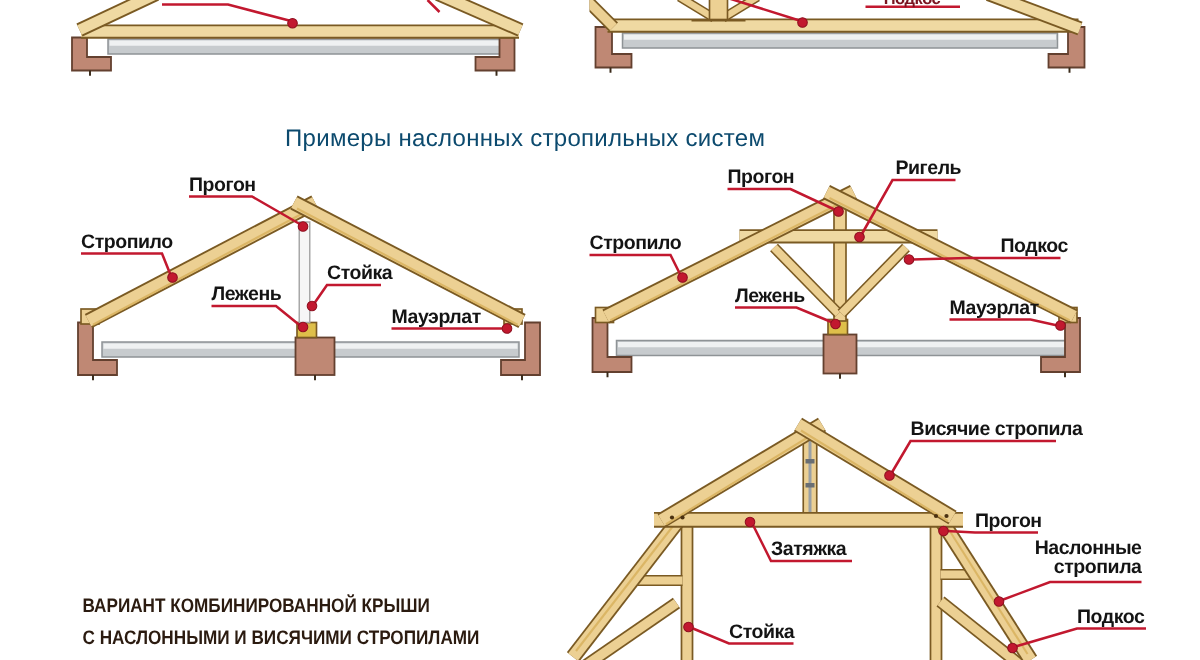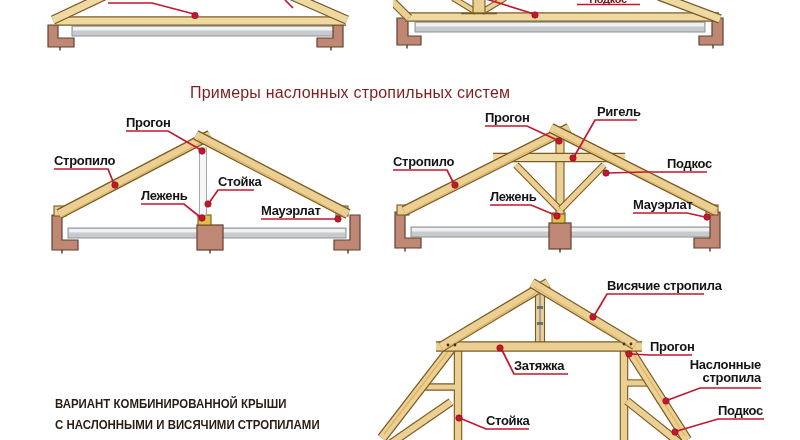--- a/index.html
+++ b/index.html
@@ -25,21 +25,21 @@
   .brick{fill:#bf8874;stroke:#63402f;stroke-width:1.2;}
   .slab{fill:#c7cbce;stroke:#8e9396;stroke-width:1;}
   .slabhi{fill:#eff1f2;}
   .wood{fill:#ecd093;stroke:#7a5a23;stroke-width:1.1;}
   .gold{fill:#debf4a;stroke:#7a5a23;stroke-width:1.1;}
   .post{fill:#f6f6f6;stroke:#a8a8a8;stroke-width:1;}
   .tick{stroke:#3a2a1a;stroke-width:1.3;}
   .bolt{stroke:#9aa0a4;stroke-width:2;}
   .boltmark{fill:#6a6f73;}
   .nail{fill:#4a3010;}
-  #section-title{left:190px;top:84px;font-size:16px;color:#7f1d1d;letter-spacing:.2px;}
+  #section-title{left:190px;top:84px;font-size:16px;color:#0c4a6e;letter-spacing:.2px;}
   #combo-heading{left:55px;top:393px;color:#2b1b10;font-weight:bold;font-size:13px;
                  line-height:21px;transform:scaleX(.88);transform-origin:left top;white-space:nowrap;}
 </style>
 </head>
 <body>
 
 <div id="page">
 
   <svg class="abs" style="left:40px;top:0" width="320" height="52" viewBox="0 0 320 52">
     <g>

